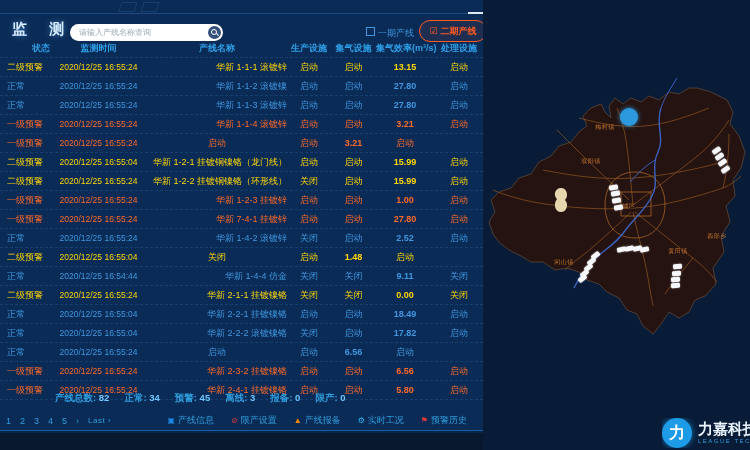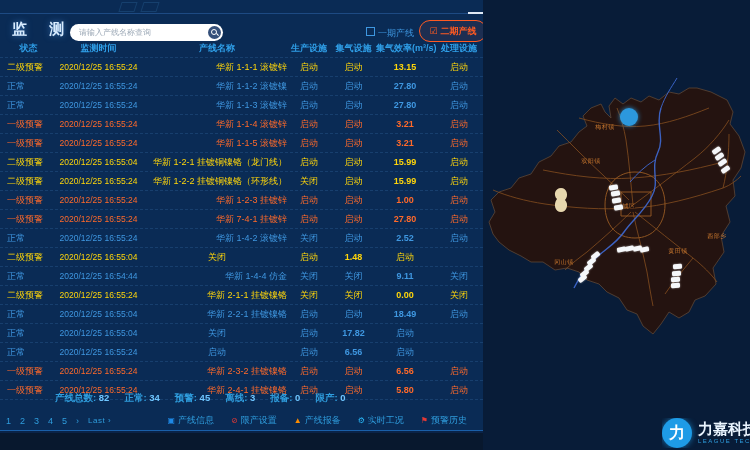--- a/index.html
+++ b/index.html
@@ -34,21 +34,21 @@
     border:1px solid #ff5a22;border-radius:11px;background:rgba(255,90,34,.08);
     color:#ff5a22;font-size:9px;font-weight:bold;display:flex;align-items:center;
     justify-content:center;gap:3px;cursor:pointer}
   .phase2-btn .cbx{font-size:9px;line-height:9px}
   
   .left-panel{position:absolute;left:0;top:0;width:484px;height:431px;box-sizing:border-box;
     background:#0a2b55;border-right:1px solid #1a5fa8;border-bottom:1px solid #1a5fa8}
   .tgrid{display:grid;grid-template-columns:46px 97px 140px 44px 45px 58px 50px;padding-left:4px}
   .thead{position:absolute;left:0;top:42px;width:483px;font-size:9px;font-weight:bold;color:#2f9fe8}
   .th{text-align:center;white-space:nowrap}
-  .th.c0{text-align:center;padding-left:3px}
+  .th.c0{text-align:right;padding-left:3px}
   .th.c2{text-align:center}
   .tbody{position:absolute;left:0;top:57px;width:483px;border-top:1px dashed #173f6e}
   .trow{height:18px;line-height:18px;font-size:9px;border-bottom:1px dashed #173f6e;cursor:pointer}
   .td{white-space:nowrap;overflow:hidden;text-align:center}
   .td.c0{text-align:left;padding-left:3px}
   .td.c1{font-size:8.5px}
   .td.c2{text-align:right;padding-left:0}
   .td.c5{font-weight:bold}
   
   .summary-bar{position:absolute;left:0;top:392px;width:483px;display:flex;gap:15px;
@@ -155,21 +155,20 @@
       <div class="td c1">2020/12/25 16:55:24</div>
       <div class="td c2">华新 1-1-4 滚镀锌</div>
       <div class="td c3">启动</div>
       <div class="td c4">启动</div>
       <div class="td c5">3.21</div>
       <div class="td c6">启动</div>
     </div>
     <div class="trow tgrid" style="color: rgb(255, 106, 42);">
       <div class="td c0">一级预警</div>
       <div class="td c1">2020/12/25 16:55:24</div>
-      <div class="td c2">华新 1-1-5 滚镀锌</div>
       <div class="td c3">启动</div>
       <div class="td c4">启动</div>
       <div class="td c5">3.21</div>
       <div class="td c6">启动</div>
     </div>
     <div class="trow tgrid" style="color: rgb(255, 214, 10);">
       <div class="td c0">二级预警</div>
       <div class="td c1">2020/12/25 16:55:04</div>
       <div class="td c2">华新 1-2-1 挂镀铜镍铬（龙门线）</div>
       <div class="td c3">启动</div>
@@ -244,20 +243,21 @@
       <div class="td c1">2020/12/25 16:55:04</div>
       <div class="td c2">华新 2-2-1 挂镀镍铬</div>
       <div class="td c3">启动</div>
       <div class="td c4">启动</div>
       <div class="td c5">18.49</div>
       <div class="td c6">启动</div>
     </div>
     <div class="trow tgrid" style="color: rgb(63, 151, 224);">
       <div class="td c0">正常</div>
       <div class="td c1">2020/12/25 16:55:04</div>
+      <div class="td c2">华新 2-2-2 滚镀镍铬</div>
       <div class="td c3">关闭</div>
       <div class="td c4">启动</div>
       <div class="td c5">17.82</div>
       <div class="td c6">启动</div>
     </div>
     <div class="trow tgrid" style="color: rgb(63, 151, 224);">
       <div class="td c0">正常</div>
       <div class="td c1">2020/12/25 16:55:24</div>
       <div class="td c3">启动</div>
       <div class="td c4">启动</div>

